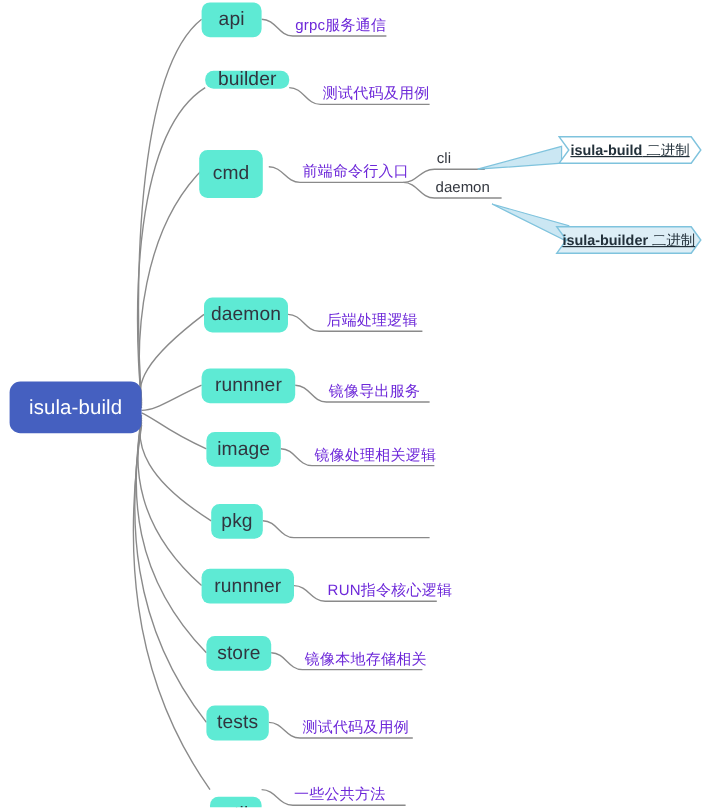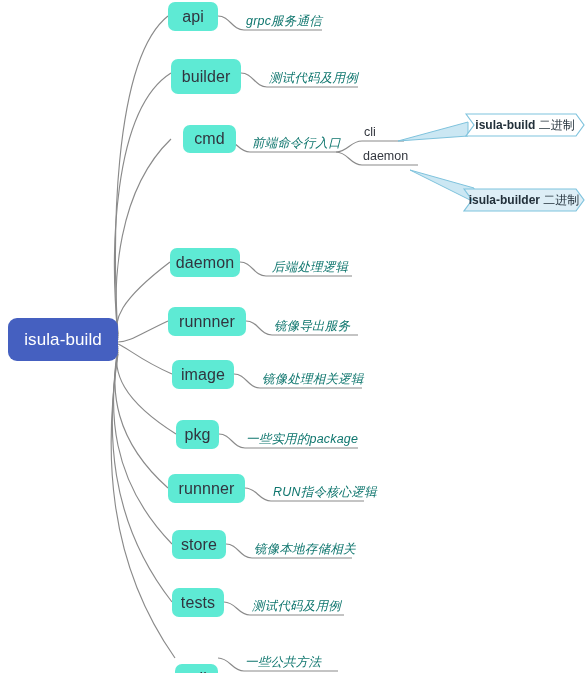--- a/index.html
+++ b/index.html
@@ -40,24 +40,23 @@
   }
   .node.root {
     background: #4560c0;
     color: #ffffff;
     border-radius: 9px;
     font-size: 17px;
   }
   .edge-label {
     position: absolute;
     font-size: 12.5px;
-    color: #0f766e;
+    color: #6d28d9;
     white-space: nowrap;
     letter-spacing: 0.2px;
-    font-style: italic;
   }
   .sub-label {
     position: absolute;
     font-size: 12.5px;
     color: #33373f;
     white-space: nowrap;
   }
   .callout {
     position: absolute;
     box-sizing: border-box;
@@ -65,20 +64,21 @@
     align-items: center;
     justify-content: center;
     font-size: 12px;
     color: #22303a;
     white-space: nowrap;
   }
   .callout .ct {
     position: relative;
     z-index: 2;
     padding: 0 6px;
+    text-decoration: underline;
   }
   .callout .strong {
     font-weight: bold;
   }
   .callout-svg {
     position: absolute;
     left: 0;
     top: 0;
   }
 </style>
@@ -121,26 +121,26 @@
 
   <div class="node root" style="left:8px; top:318px; width:110px; height:43px;">
     <span>isula-build</span>
   </div>
 
   <div class="node" style="left:168px; top:2px; width:50px; height:29px;">
     <span>api</span>
   </div>
   <div class="edge-label" style="left:246px; top:13px;">grpc服务通信</div>
 
-  <div class="node" style="left:171px; top:59px; width:70px; height:35px;">
+  <div class="node" style="left:171px; top:59px; width:70px; height:15px;">
     <span>builder</span>
   </div>
   <div class="edge-label" style="left:269px; top:70px;">测试代码及用例</div>
 
-  <div class="node" style="left:183px; top:125px; width:53px; height:28px;">
+  <div class="node" style="left:166px; top:125px; width:53px; height:40px;">
     <span>cmd</span>
   </div>
   <div class="edge-label" style="left:252px; top:135px;">前端命令行入口</div>
 
   <div class="node" style="left:170px; top:248px; width:70px; height:29px;">
     <span>daemon</span>
   </div>
   <div class="edge-label" style="left:252px; top:259px;margin-left:20px;">后端处理逻辑</div>
 
   <div class="node" style="left:168px; top:307px; width:78px; height:29px;">
@@ -149,21 +149,20 @@
   <div class="edge-label" style="left:274px; top:318px;">镜像导出服务</div>
 
   <div class="node" style="left:172px; top:360px; width:62px; height:29px;">
     <span>image</span>
   </div>
   <div class="edge-label" style="left:262px; top:371px;">镜像处理相关逻辑</div>
 
   <div class="node" style="left:176px; top:420px; width:43px; height:29px;">
     <span>pkg</span>
   </div>
-  <div class="edge-label" style="left:246px; top:431px;">一些实用的package</div>
 
   <div class="node" style="left:168px; top:474px; width:77px; height:29px;">
     <span>runnner</span>
   </div>
   <div class="edge-label" style="left:273px; top:484px;">RUN指令核心逻辑</div>
 
   <div class="node" style="left:172px; top:530px; width:54px; height:29px;">
     <span>store</span>
   </div>
   <div class="edge-label" style="left:254px; top:541px;">镜像本地存储相关</div>

